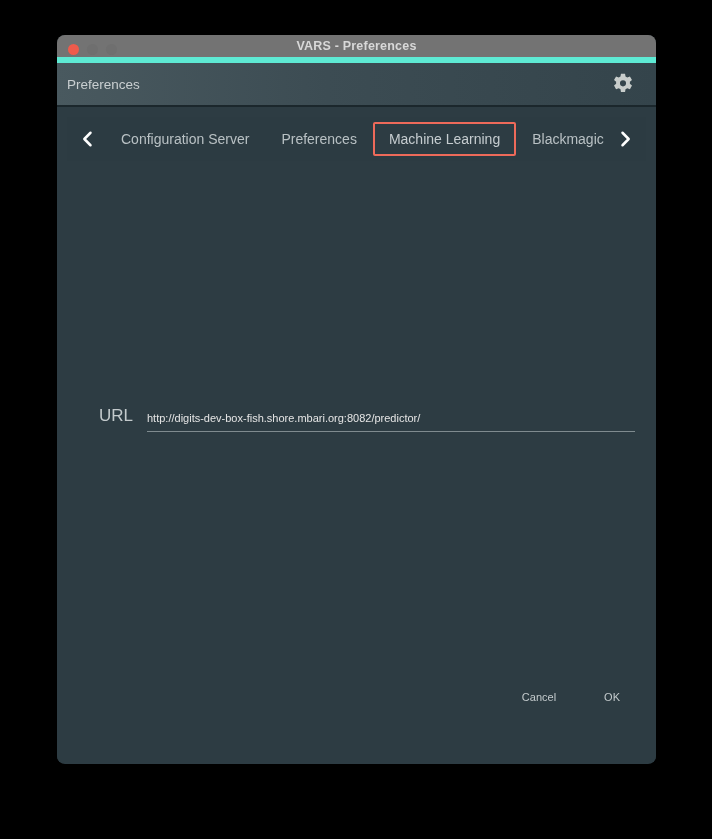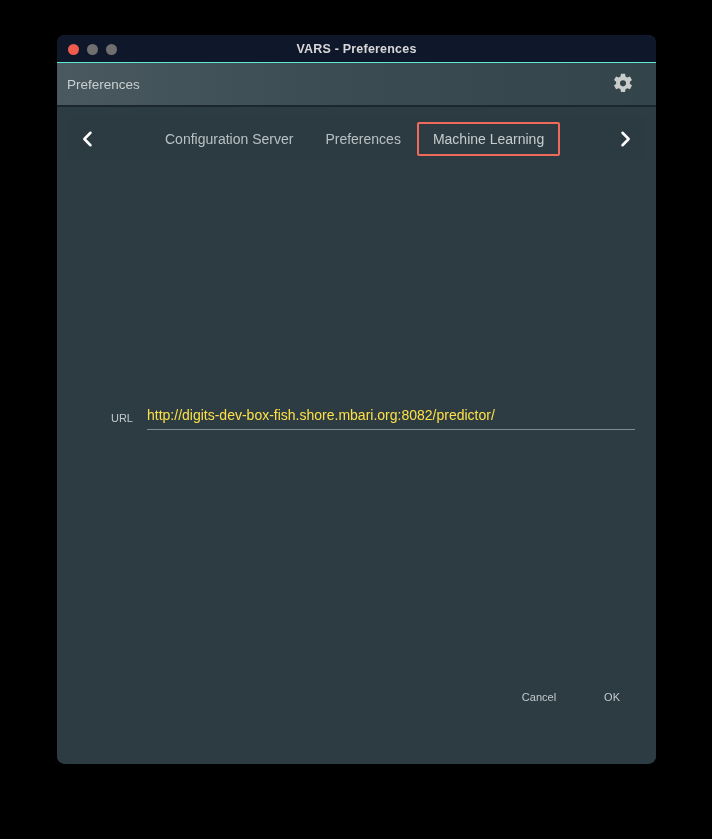--- a/index.html
+++ b/index.html
@@ -30,25 +30,25 @@
     overflow: hidden;
     background: #2d3c43;
     box-shadow: 0 6px 22px rgba(0,0,0,0.55);
   }
 
   
   .titlebar {
     position: relative;
     height: 28px;
     width: 100%;
-    background: #0f172a;
+    background: #737373;
     display: flex;
     align-items: center;
     justify-content: center;
-    border-bottom: 1px solid #5eead4;
+    border-bottom: 6px solid #5eead4;
   }
   .traffic {
     position: absolute;
     left: 11px;
     top: 9px;
     display: flex;
     gap: 8px;
     align-items: center;
   }
   .dot { width: 11px; height: 11px; border-radius: 50%; }
@@ -95,21 +95,20 @@
 
   
   .tabbar {
     position: relative;
     height: 44px;
     background: #2c3b42;
     display: flex;
     align-items: center;
     padding: 0 4px;
     border-radius: 2px;
-    gap: 44px;
   }
   .nav-arrow {
     width: 34px;
     height: 40px;
     display: flex;
     align-items: center;
     justify-content: center;
     flex: 0 0 auto;
   }
   .nav-arrow svg { display: block; }
@@ -155,41 +154,41 @@
 
   .field-row {
     position: absolute;
     left: 22px;
     top: 245px;
     width: 546px;
     display: flex;
     align-items: flex-end;
   }
   .field-label {
-    font-size: 11px;
+    font-size: 17px;
     color: #c3cacc;
     width: 44px;
     text-align: right;
     padding-bottom: 6px;
     flex: 0 0 auto;
   }
   .field-input-wrap {
     flex: 1 1 auto;
     margin-left: 14px;
     border-bottom: 1px solid #7f8b8f;
     padding-bottom: 5px;
   }
   .field-input {
     width: 100%;
     border: none;
     outline: none;
     background: transparent;
     font-family: "Liberation Sans", sans-serif;
-    font-size: 14px;
-    color: #fde047;
+    font-size: 11px;
+    color: #e5e5e5;
     padding: 0;
   }
 
   
   .footer {
     position: absolute;
     right: 16px;
     bottom: 10px;
     display: flex;
     align-items: center;

